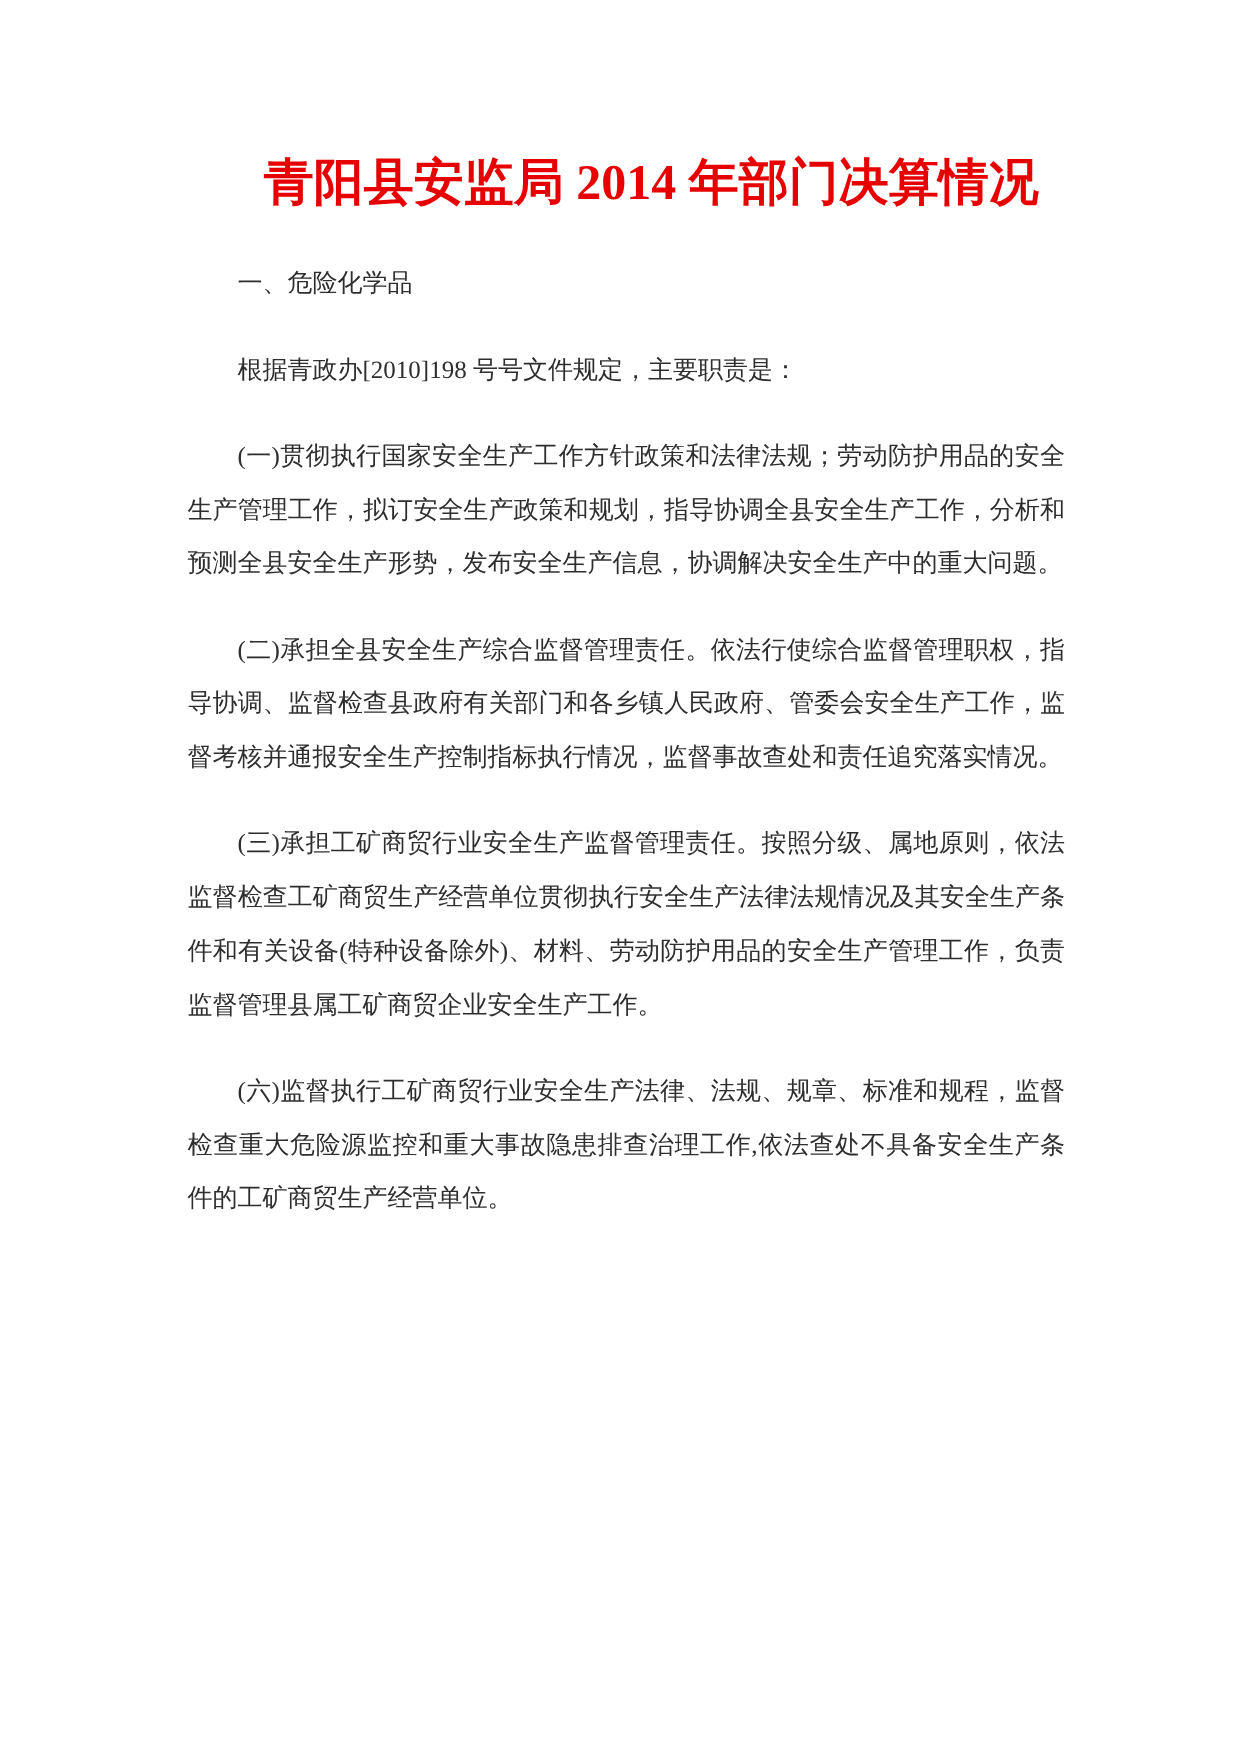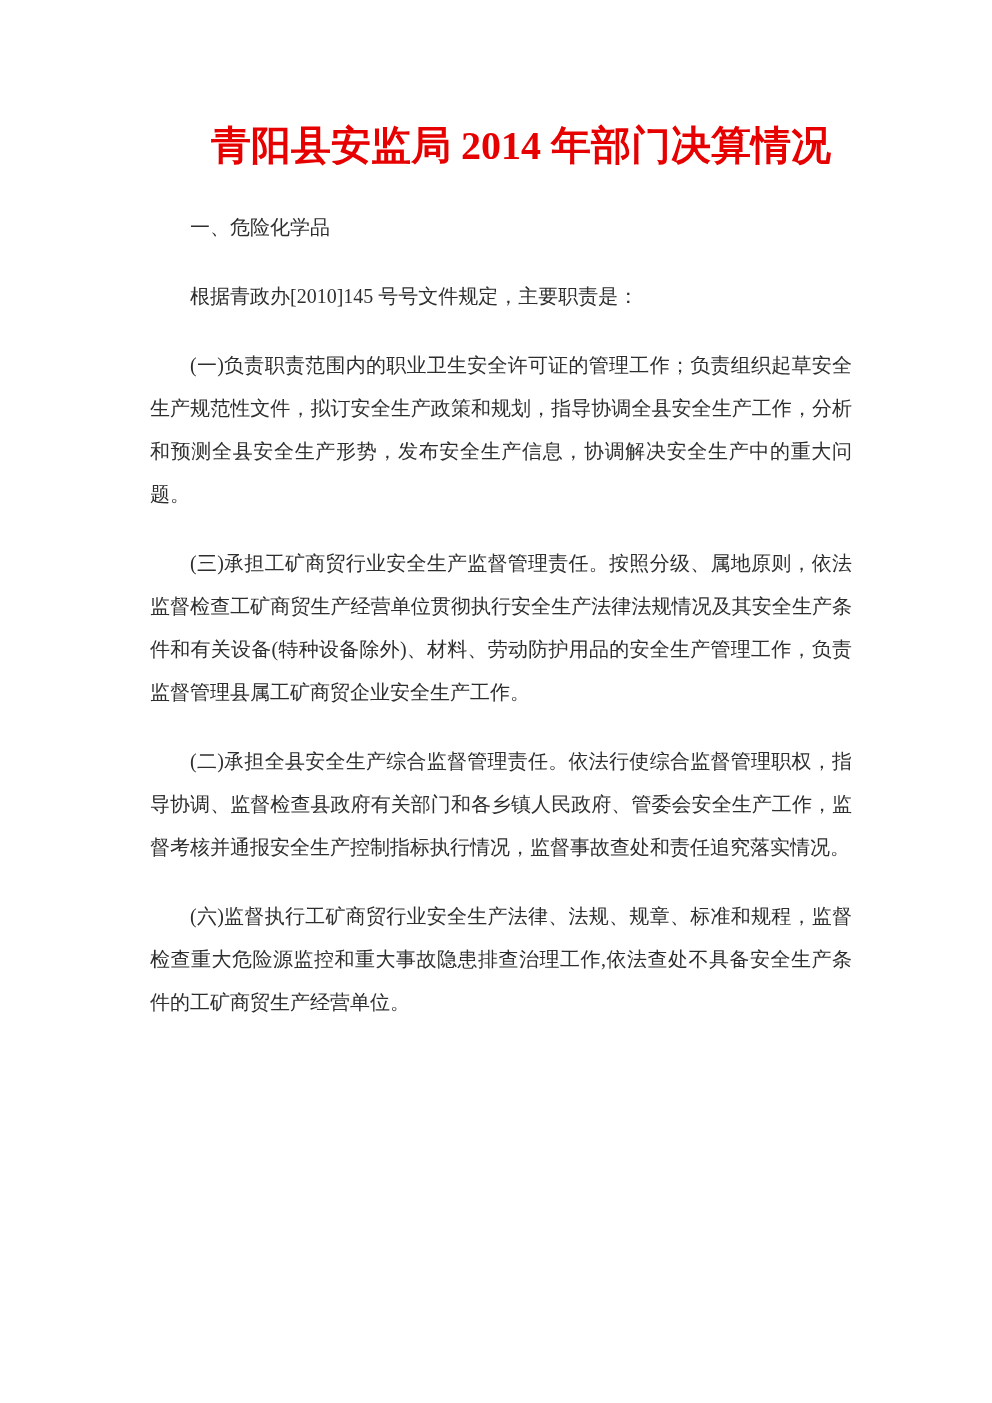--- a/index.html
+++ b/index.html
@@ -41,24 +41,24 @@
   }
 </style>
 </head>
 <body>
 
 <div class="page">
   <h1 class="doc-title">青阳县安监局 2014 年部门决算情况</h1>
 
   <p class="body-par">一、危险化学品</p>
 
-  <p class="body-par">根据青政办[2010]145 号号文件规定，主要职责是：</p>
+  <p class="body-par">根据青政办[2010]198 号号文件规定，主要职责是：</p>
 
-  <p class="body-par">(一)负责职责范围内的职业卫生安全许可证的管理工作；负责组织起草安全生产规范性文件，拟订安全生产政策和规划，指导协调全县安全生产工作，分析和预测全县安全生产形势，发布安全生产信息，协调解决安全生产中的重大问题。</p>
+  <p class="body-par">(一)贯彻执行国家安全生产工作方针政策和法律法规；劳动防护用品的安全生产管理工作，拟订安全生产政策和规划，指导协调全县安全生产工作，分析和预测全县安全生产形势，发布安全生产信息，协调解决安全生产中的重大问题。</p>
+
+  <p class="body-par">(二)承担全县安全生产综合监督管理责任。依法行使综合监督管理职权，指导协调、监督检查县政府有关部门和各乡镇人民政府、管委会安全生产工作，监督考核并通报安全生产控制指标执行情况，监督事故查处和责任追究落实情况。</p>
 
   <p class="body-par">(三)承担工矿商贸行业安全生产监督管理责任。按照分级、属地原则，依法监督检查工矿商贸生产经营单位贯彻执行安全生产法律法规情况及其安全生产条件和有关设备(特种设备除外)、材料、劳动防护用品的安全生产管理工作，负责监督管理县属工矿商贸企业安全生产工作。</p>
-
-  <p class="body-par">(二)承担全县安全生产综合监督管理责任。依法行使综合监督管理职权，指导协调、监督检查县政府有关部门和各乡镇人民政府、管委会安全生产工作，监督考核并通报安全生产控制指标执行情况，监督事故查处和责任追究落实情况。</p>
 
 
 
   <p class="body-par">(六)监督执行工矿商贸行业安全生产法律、法规、规章、标准和规程，监督检查重大危险源监控和重大事故隐患排查治理工作,依法查处不具备安全生产条件的工矿商贸生产经营单位。</p>
 </div>
 
 </body></html>

